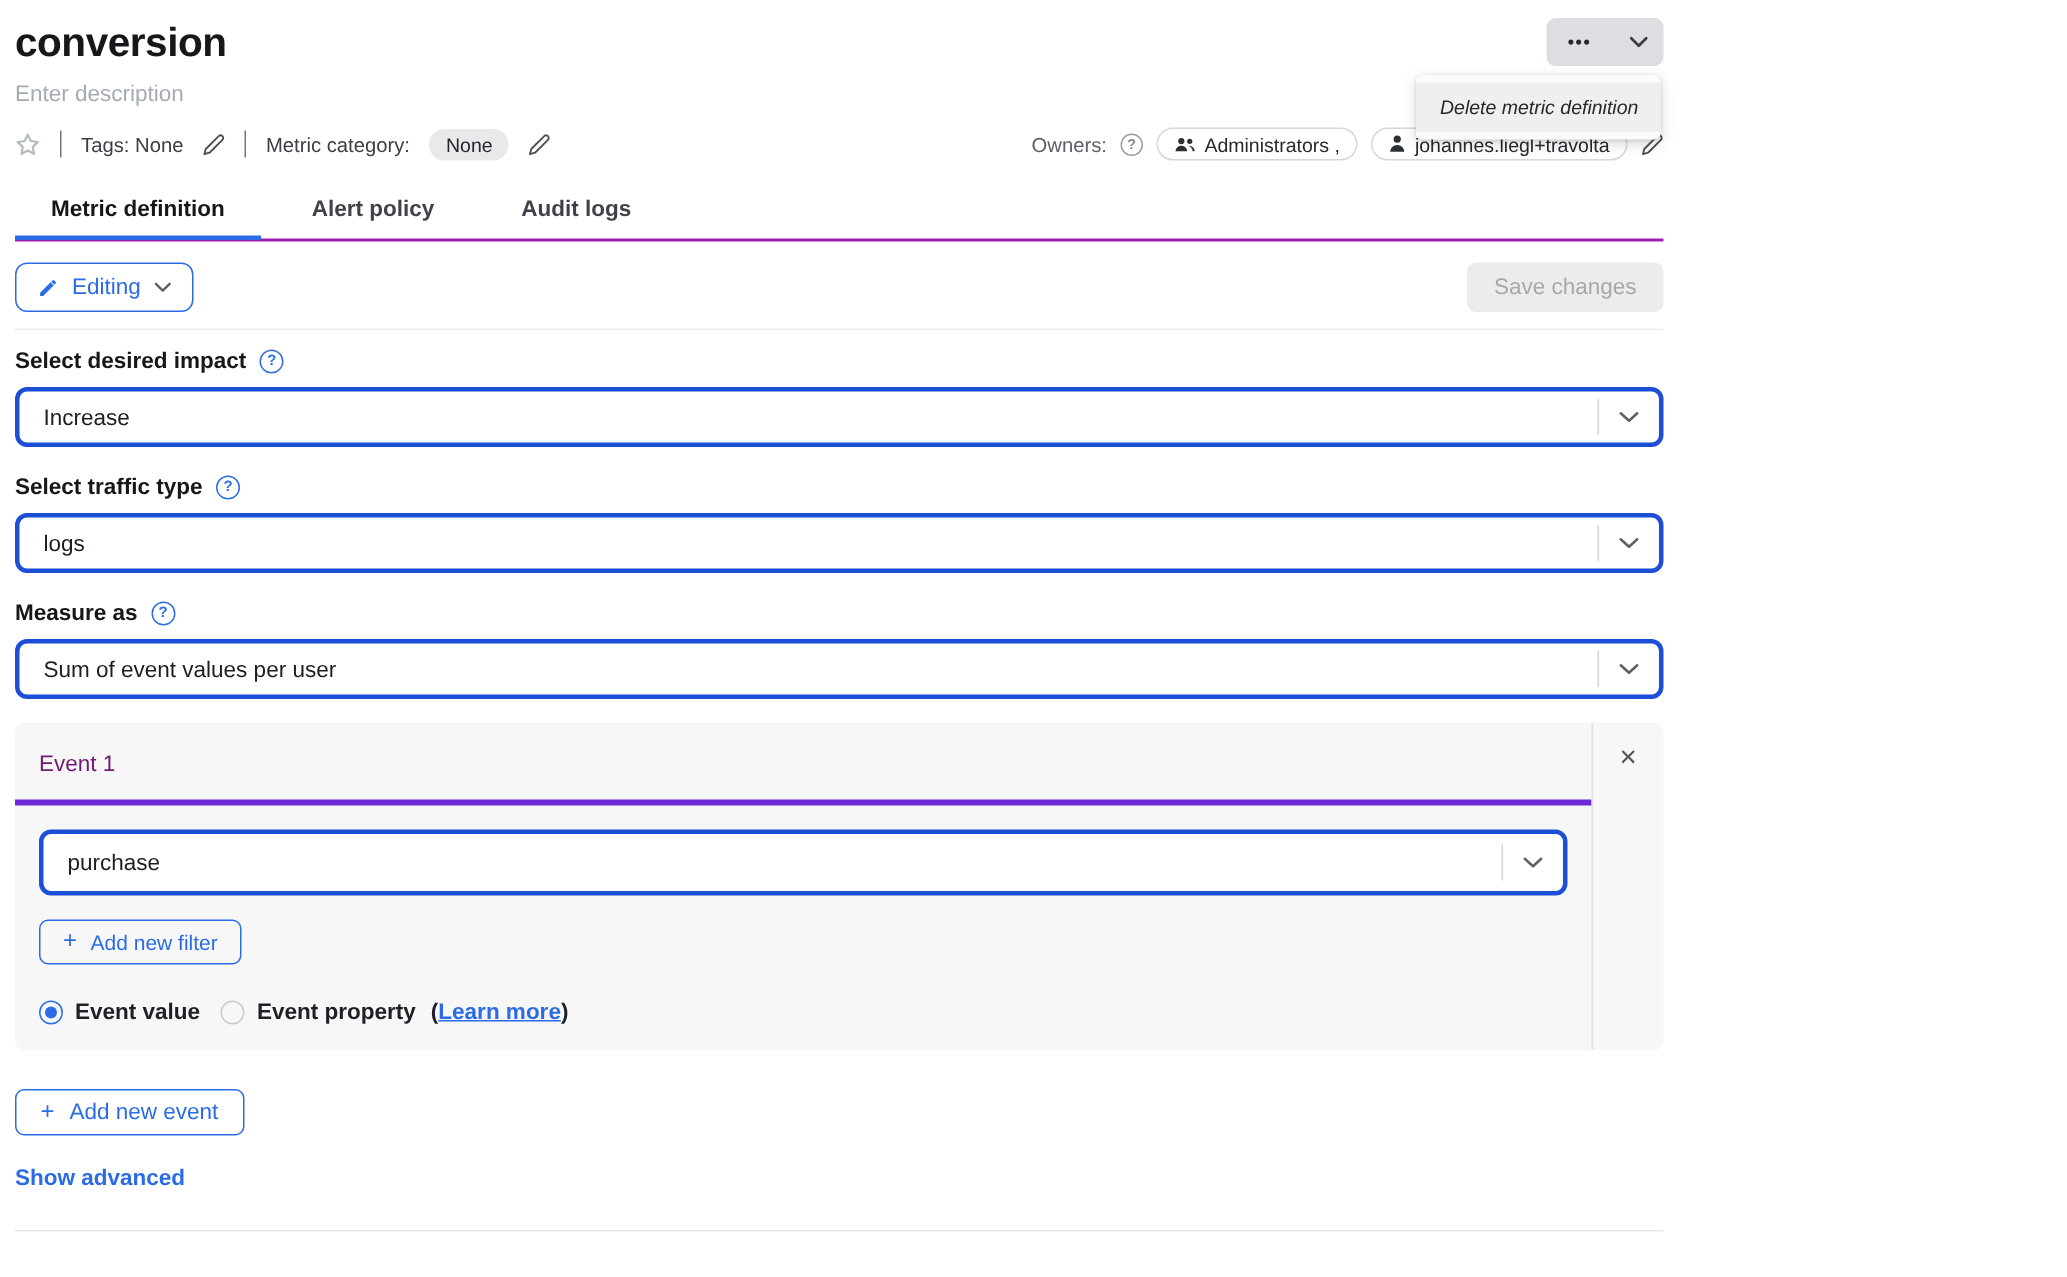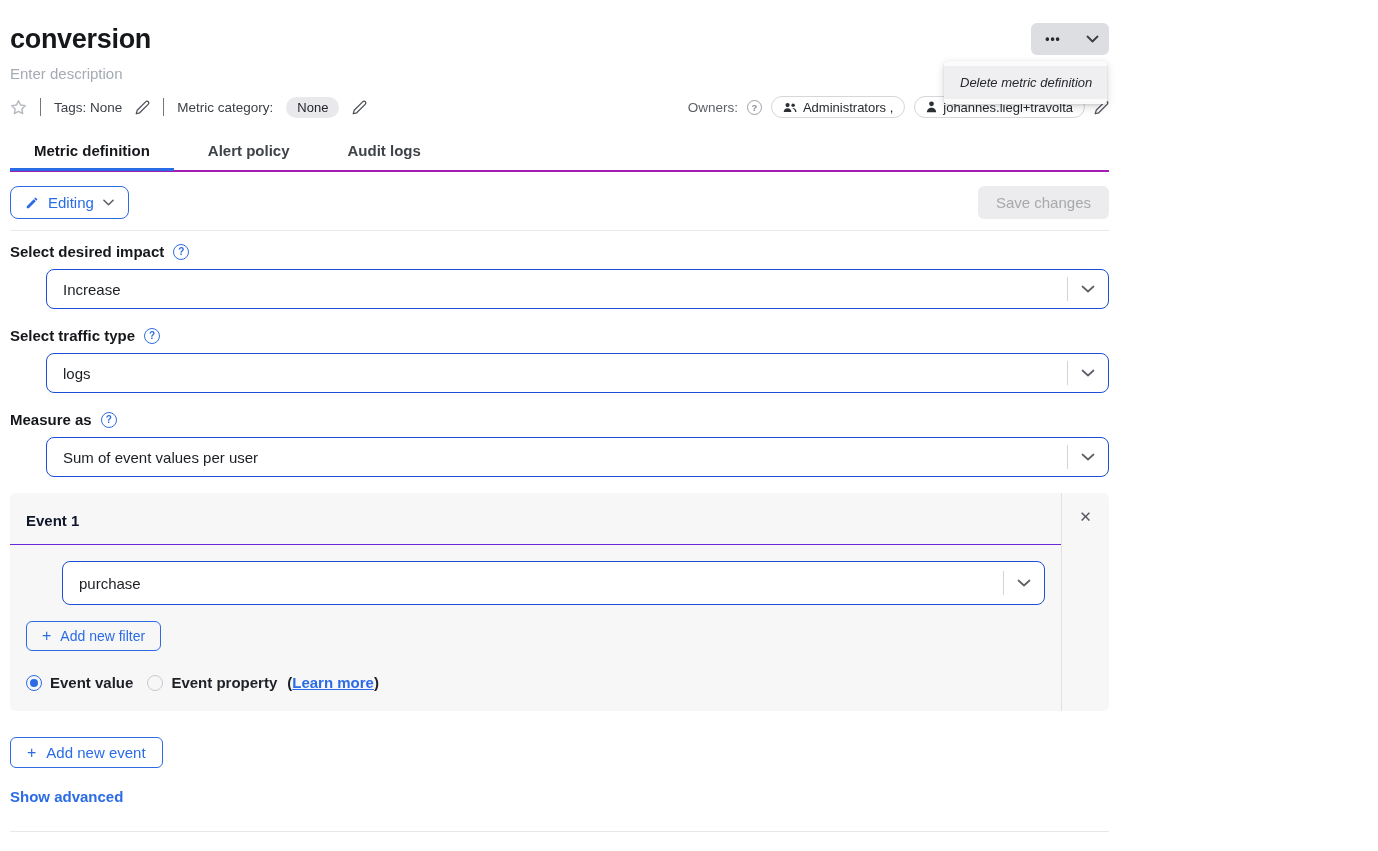--- a/index.html
+++ b/index.html
@@ -1,18 +1,18 @@
 <!DOCTYPE html>
 <html><head>
 <meta charset="utf-8">
 <style>
   * { margin:0; padding:0; box-sizing:border-box; }
   html,body { background:#fff; }
   body { font-family:"Liberation Sans","DejaVu Sans",sans-serif; color:#1b1e22; }
-  .viewport { position:relative; width:1124px; height:851px; background:#fff; overflow:hidden; padding:15px 15px 0 10px; }
+  .viewport { position:relative; width:1124px; height:851px; background:#fff; overflow:hidden; padding:4px 15px 0 10px; }
 
   
   .header-row { display:flex; justify-content:space-between; align-items:flex-start; padding-top:8px; }
   .page-title { font-size:27px; font-weight:700; letter-spacing:-.3px; color:#15171b; line-height:32px; }
   .actions-wrap { position:relative; }
   .btn-group { display:flex; align-items:center; background:#dcdee1; border-radius:6px; height:32px; overflow:hidden; }
   .btn-group button { border:none; background:transparent; height:100%; cursor:pointer; display:flex; align-items:center; justify-content:center; }
   .btn-ellipsis { width:44px; font-size:12px; font-weight:700; letter-spacing:1px; color:#26282c; }
   .btn-caret { width:34px; color:#3a3d42; }
   .menu { position:absolute; top:38px; right:2px; width:163px; background:#fbfbfc; border-radius:4px;
@@ -54,30 +54,30 @@
               font-size:15px; cursor:default; }
   .hdivider { margin-top:11px; border-top:1px solid #eaebec; }
   .hdivider-bottom { margin-top:26px; border-top:1px solid #e7e8ea; }
 
   
   .field-label { display:flex; align-items:center; gap:9px; font-size:15px; font-weight:700; color:#15171b; }
   .mt-first { margin-top:12px; }
   .mt-field { margin-top:18px; }
   .help-blue { width:16px; height:16px; border:1.5px solid #2f6fe0; border-radius:50%; color:#2f6fe0;
                font-size:10px; font-weight:700; display:inline-flex; align-items:center; justify-content:center; }
-  .select { margin-top:9px; height:40px; border:1px solid #1d4ed8; border-radius:8px; background:#fff;
-            display:flex; align-items:center; cursor:pointer;margin-left:36px; }
+  .select { margin-top:9px; height:40px; border:3px solid #1d4ed8; border-radius:8px; background:#fff;
+            display:flex; align-items:center; cursor:pointer; }
   .select .value { flex:1; padding-left:16px; font-size:15px; color:#1b1e22; }
   .select .divider { width:1px; height:24px; background:#d2d3d5; }
   .select .caret-box { width:40px; display:flex; align-items:center; justify-content:center; color:#5c6167; }
 
   
   .event-card { margin-top:16px; background:#f7f7f8; border-radius:6px; display:flex; min-height:218px; }
   .event-main { flex:1; }
-  .event-header { padding:19px 16px 15px; border-bottom:1px solid #6d28d9; font-size:15px; font-weight:700; color:#0f172a; }
+  .event-header { padding:19px 16px 15px; border-bottom:4px solid #6d28d9; font-size:15px; font-weight:400; color:#701a75; }
   .event-body { padding:16px; }
   .event-select { margin-top:0; height:44px; }
   .add-filter-btn { margin-top:16px; display:inline-flex; align-items:center; gap:9px; height:30px; padding:0 15px;
                     border:1.5px solid #2b6ce6; border-radius:6px; background:transparent; color:#2b6ce6;
                     font-size:14px; font-weight:500; cursor:pointer; }
   .plus-glyph { font-size:16px; font-weight:500; line-height:1; }
   .radio-row { margin-top:23px; display:flex; align-items:center; font-size:15px; color:#1d2025; }
   .radio { width:16px; height:16px; border-radius:50%; display:inline-flex; align-items:center; justify-content:center;
            margin-right:8px; cursor:pointer; flex:none; }
   .radio.checked { border:1.5px solid #2b6ce6; }

